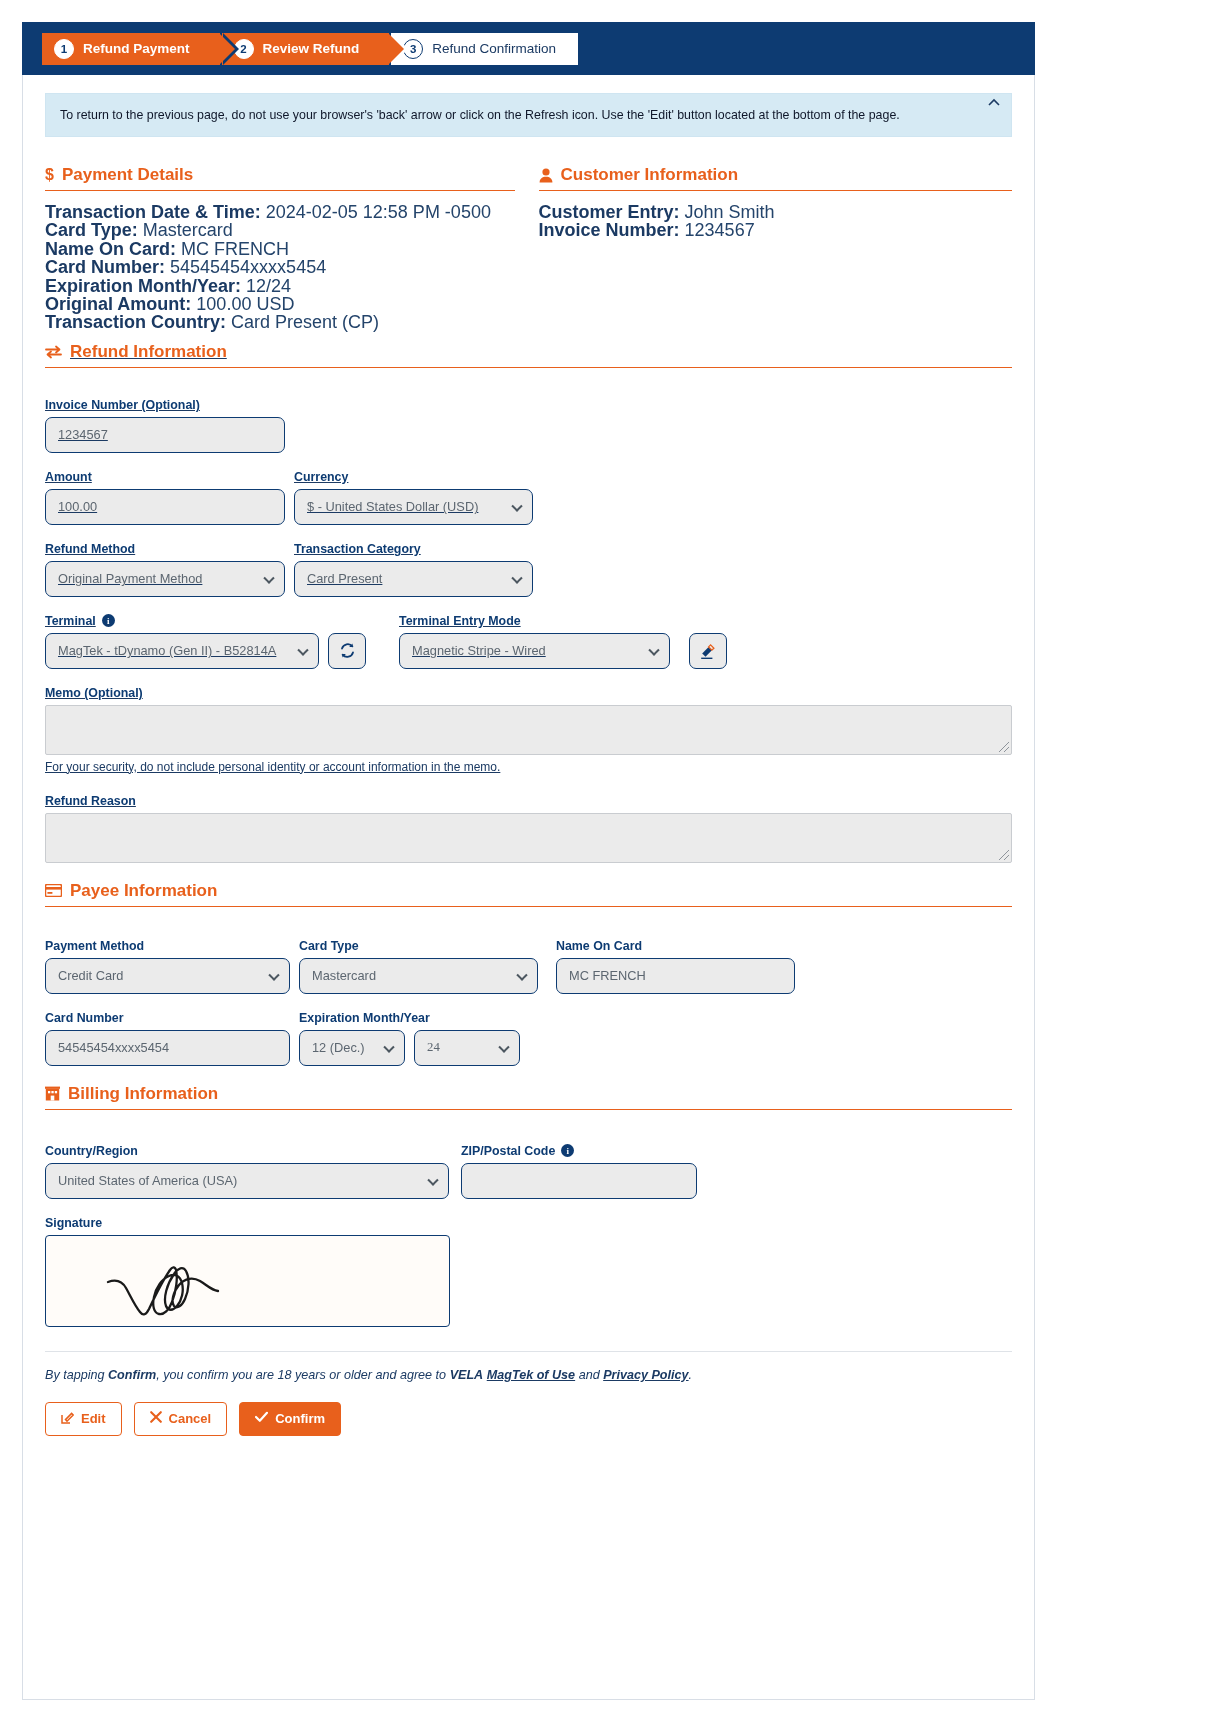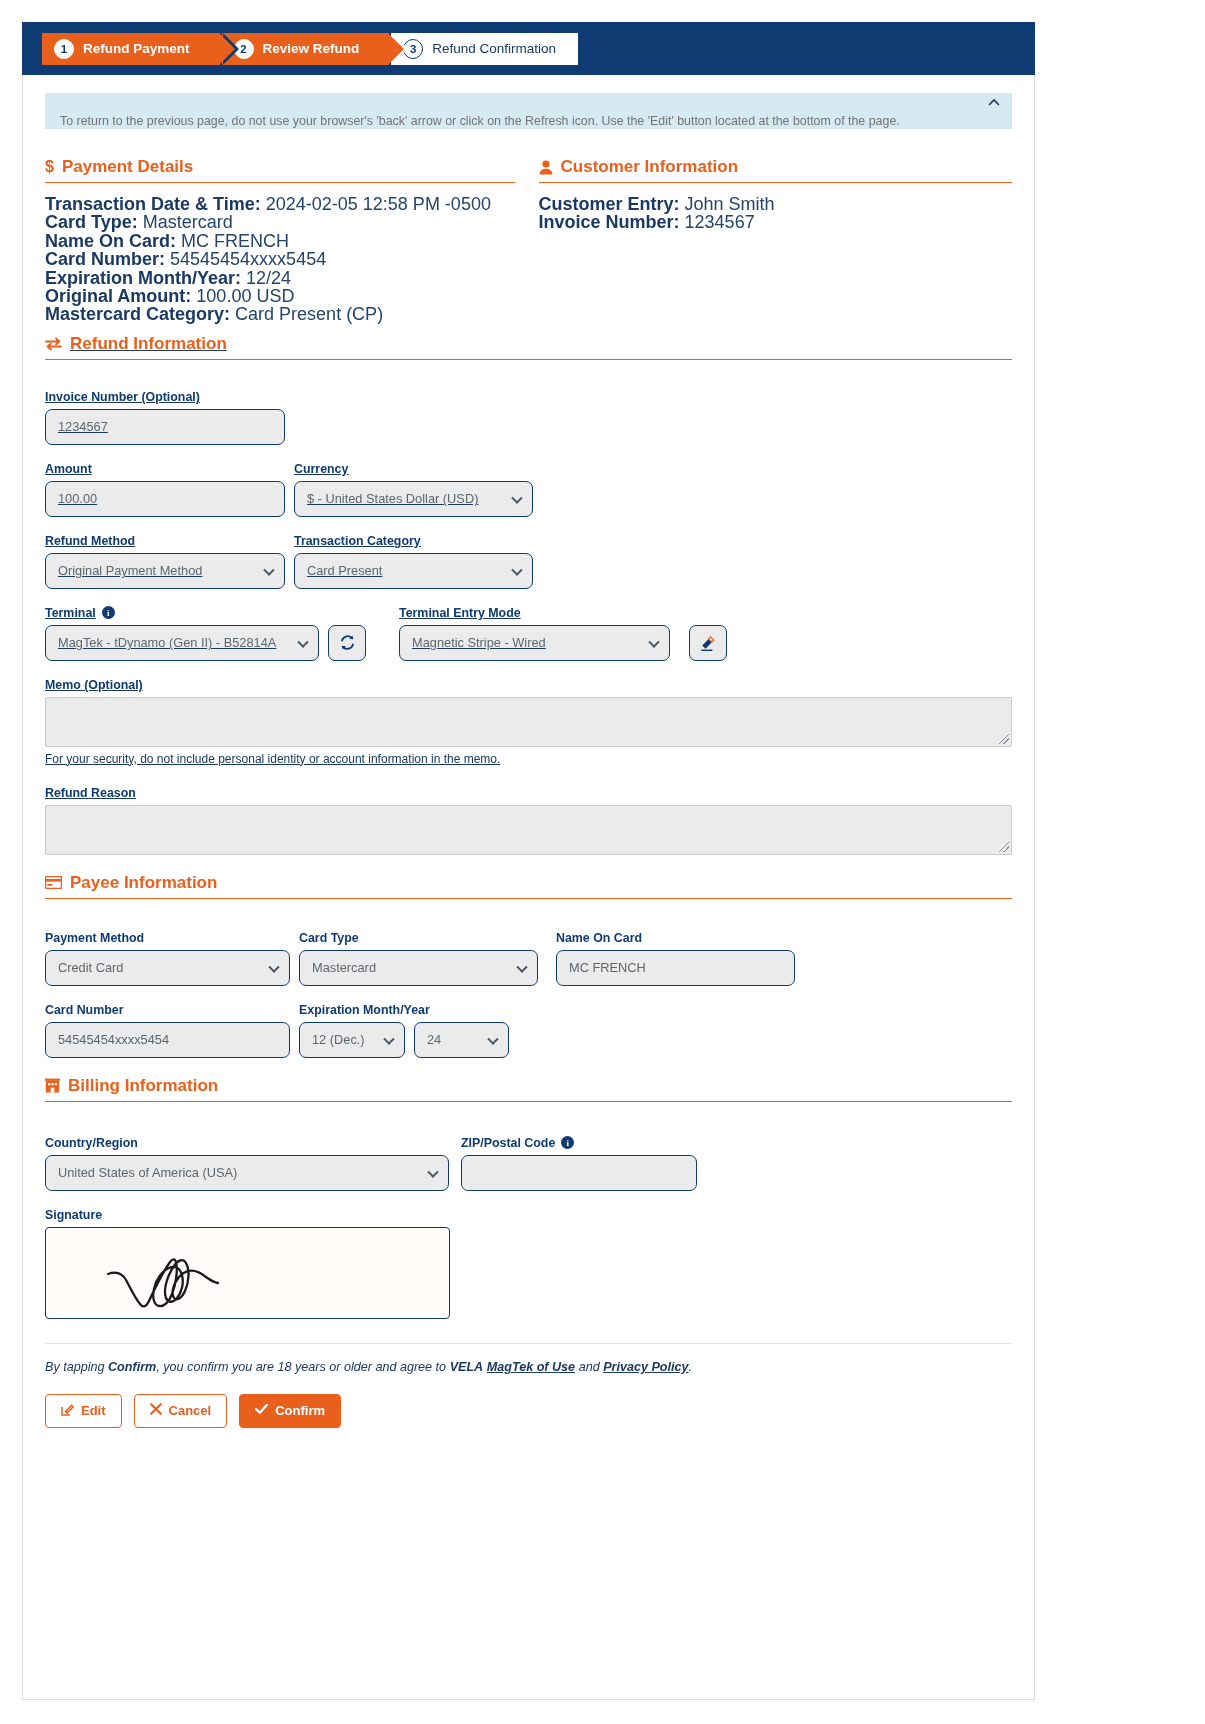--- a/index.html
+++ b/index.html
@@ -94,26 +94,26 @@
     border: 1px solid #d8dee6;
     border-top: none;
     padding: 18px 22px 0 22px;
   }
 
   
   .info-banner {
     position: relative;
     background: #d6eaf4;
     border: 1px solid #cfe5f1;
-    height: 36px;
-    display: flex;
-    align-items: flex-end;
+    height: 44px;
+    display: flex;
+    align-items: center;
     padding: 0 14px;
     font-size: 12.4px;
-    color: #737373;
+    color: #0f172a;
     margin-bottom: 28px;
   }
   .banner-collapse {
     position: absolute;
     right: 10px;
     top: 2px;
     color: #1b3a63;
     font-size: 14px;
     line-height: 1;
     cursor: pointer;
@@ -303,21 +303,21 @@
           <span class="sicon">$</span>
           <span>Payment Details</span>
         </div>
         <div class="kv">
           <div><b>Transaction Date &amp; Time:</b> <span>2024-02-05 12:58 PM -0500</span></div>
           <div><b>Card Type:</b> <span>Mastercard</span></div>
           <div><b>Name On Card:</b> <span>MC FRENCH</span></div>
           <div><b>Card Number:</b> <span>54545454xxxx5454</span></div>
           <div><b>Expiration Month/Year:</b> <span>12/24</span></div>
           <div><b>Original Amount:</b> <span>100.00 USD</span></div>
-          <div><b>Mastercard Category:</b> <span>Card Present (CP)</span></div>
+          <div><b>Transaction Country:</b> <span>Card Present (CP)</span></div>
         </div>
       </div>
       <div class="col-right">
         <div class="sec-head">
           <span class="sicon">
             <svg width="14" height="15" viewBox="0 0 14 15">
                 <circle cx="7" cy="4" r="3.6" fill="#e8601c"></circle>
                 <path d="M0.6 14.5 C0.6 10.6 3.4 8.8 7 8.8 C10.6 8.8 13.4 10.6 13.4 14.5 Z" fill="#e8601c"></path>
               </svg>
           </span>
@@ -474,21 +474,21 @@
               <span>54545454xxxx5454</span>
             </div>
         </div>
         <div class="fg">
           <div class="fld-label">Expiration Month/Year</div>
           <div style="display:flex; gap:9px;">
             <div class="ctl sel" style="width:106px;">
               <span>12 (Dec.)</span>
               <i class="caret"></i>
             </div>
-            <div class="ctl sel" style="width:95px;">
+            <div class="ctl sel" style="width:106px;font-family:Liberation Serif, serif;">
               <span>24</span>
               <i class="caret"></i>
             </div>
           </div>
         </div>
       </div>
     </div>
 
     <div style="margin-top:18px;">
       <div class="sec-head">

